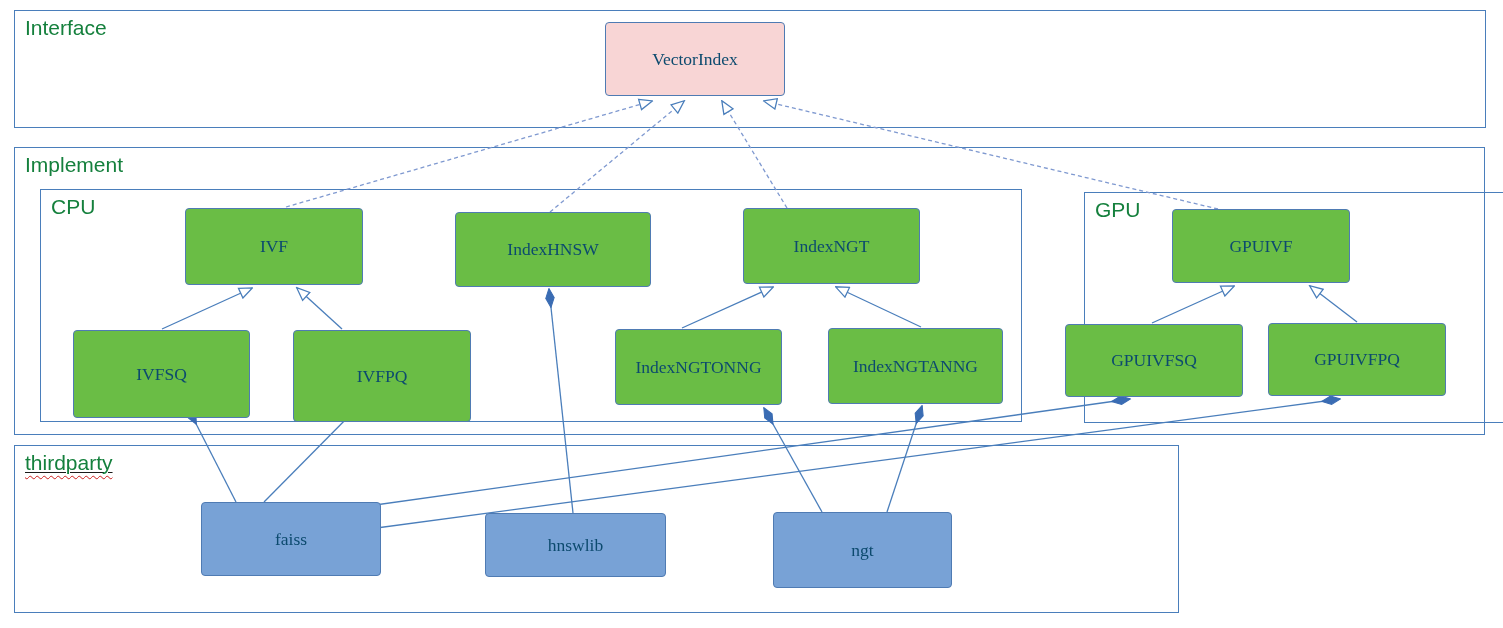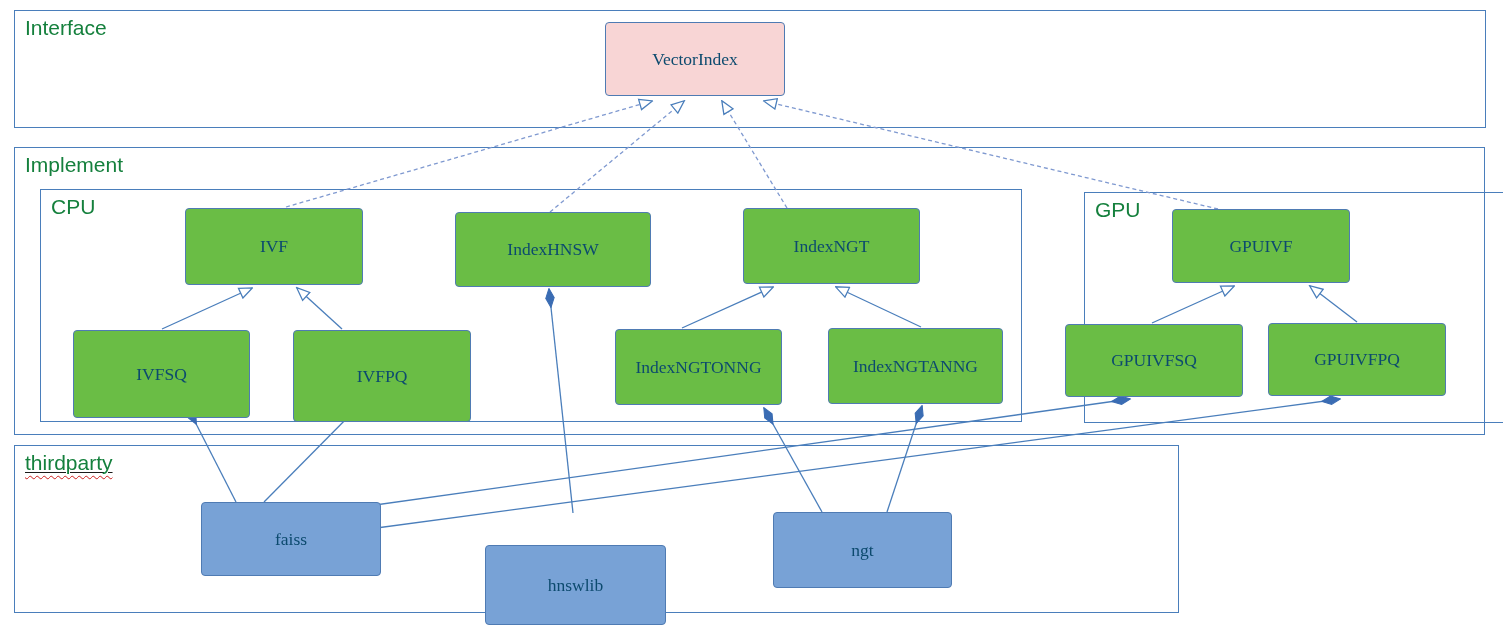--- a/index.html
+++ b/index.html
@@ -152,21 +152,21 @@
     </div>
 
   <div class="node green" style="left:1268px;top:323px;width:178px;height:73px;">
       <span>GPUIVFPQ</span>
     </div>
 
   <div class="node blue" style="left:188px;top:502px;width:180px;height:74px;margin-left:13px;">
       <span>faiss</span>
     </div>
 
-  <div class="node blue" style="left:485px;top:513px;width:181px;height:80px;margin-top:32px;">
+  <div class="node blue" style="left:485px;top:513px;width:181px;height:64px;">
       <span>hnswlib</span>
     </div>
 
   <div class="node blue" style="left:773px;top:512px;width:179px;height:76px;text-align:right;">
       <span>ngt</span>
     </div>
 
 </div>
 
 </body></html>

